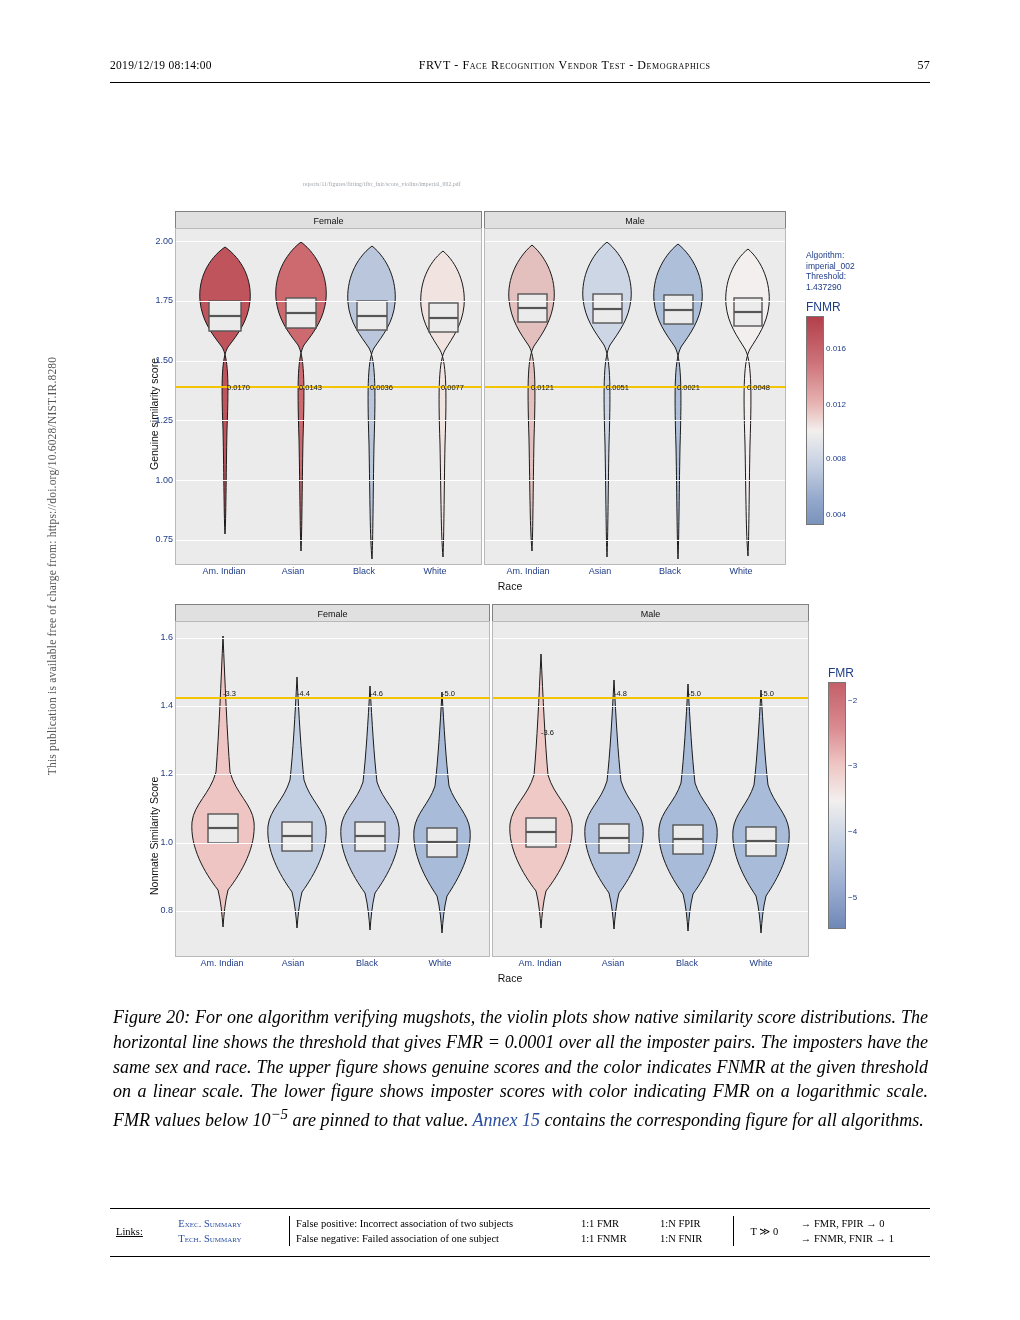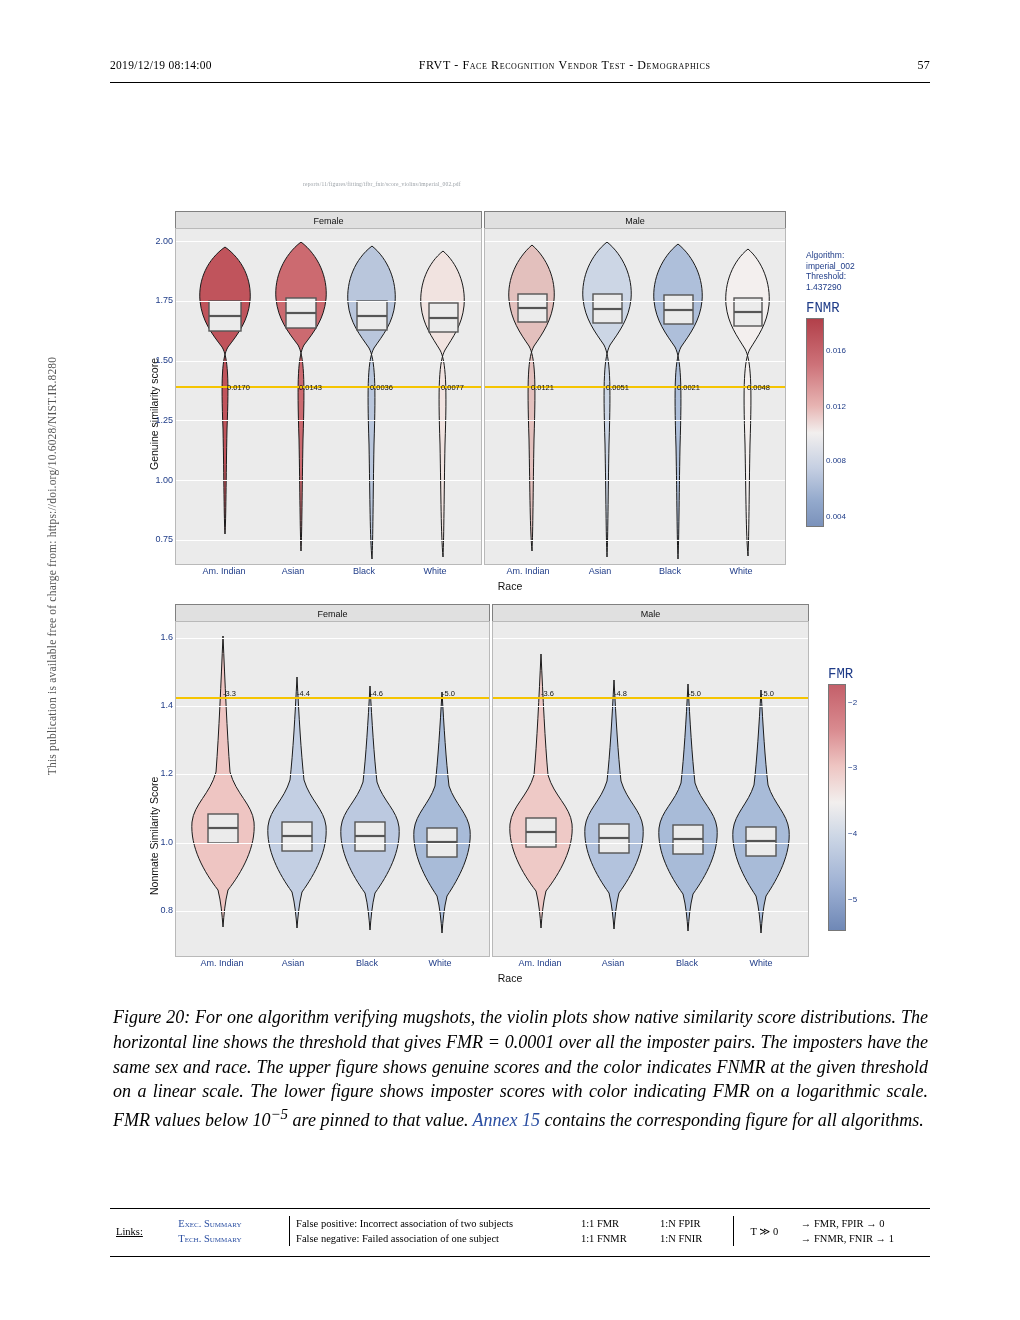--- a/index.html
+++ b/index.html
@@ -49,21 +49,21 @@
   }
   .axis-title.vert{transform:rotate(-90deg);transform-origin:left top;white-space:nowrap;}
   .thresh-line{position:absolute;height:2px;background:#f5c400;left:0;right:0;}
   .vlabel{
     position:absolute;font-size:7.5px;font-family:"Liberation Sans",sans-serif;color:#111;
   }
 
   
   .legend{position:absolute;font-family:"Liberation Sans",sans-serif;}
   .legend-title{font-size:8.5px;color:#1f3c88;margin-bottom:3px;line-height:1.25;}
-  .legend-head{font-size:14px;color:#1f3c88;margin-bottom:2px;font-family:Liberation Mono, monospace;}
+  .legend-head{font-size:12px;color:#1f3c88;margin-bottom:2px;}
   .legend-bar{width:16px;border:1px solid #777;position:relative;}
   .legend-ticks{position:absolute;left:20px;top:0;font-size:8px;color:#1f3c88;}
   .legend-tick{position:absolute;white-space:nowrap;}
 
   
   .caption{
     position:absolute;left:113px;top:1005px;width:815px;
     font-size:18px;font-style:italic;line-height:1.38;text-align:justify;
     font-family:"Liberation Serif",serif;
   }
@@ -294,21 +294,21 @@
           <line x1="180" y1="217" x2="210" y2="217" stroke="#555" stroke-width="2.2"></line>
         </g>
         <g>
           <path d="M268 68 C 270 104, 272 137, 275 163 C 281 182, 294 191, 296 208 C 298 232, 285 256, 273 274 C 270 286, 269 298, 268 311 C 267 298, 266 286, 263 274 C 251 256, 238 232, 240 208 C 242 191, 255 182, 261 163 C 264 137, 266 104, 268 68 Z" fill="#a8bbd8" stroke="#1a1a1a" stroke-width="1"></path>
           <rect x="253" y="205" width="30" height="29" fill="#ebebeb" stroke="#555" stroke-width="1.4"></rect>
           <line x1="253" y1="219" x2="283" y2="219" stroke="#555" stroke-width="2.2"></line>
         </g>
       </svg>
       <div class="thresh-line" style="top:75px;"></div>
     </div>
-    <div class="vlabel" style="left:541px;top:689px;">-3.6</div>
+    <div class="vlabel" style="left:541px;top:728px;">-3.6</div>
     <div class="vlabel" style="left:614px;top:689px;">-4.8</div>
     <div class="vlabel" style="left:688px;top:689px;">-5.0</div>
     <div class="vlabel" style="left:761px;top:689px;">-5.0</div>
 
     <div class="axis-label" style="left:188px;top:958px;width:68px;">Am. Indian</div>
     <div class="axis-label" style="left:263px;top:958px;width:60px;">Asian</div>
     <div class="axis-label" style="left:337px;top:958px;width:60px;">Black</div>
     <div class="axis-label" style="left:410px;top:958px;width:60px;">White</div>
 
     <div class="axis-label" style="left:506px;top:958px;width:68px;">Am. Indian</div>

